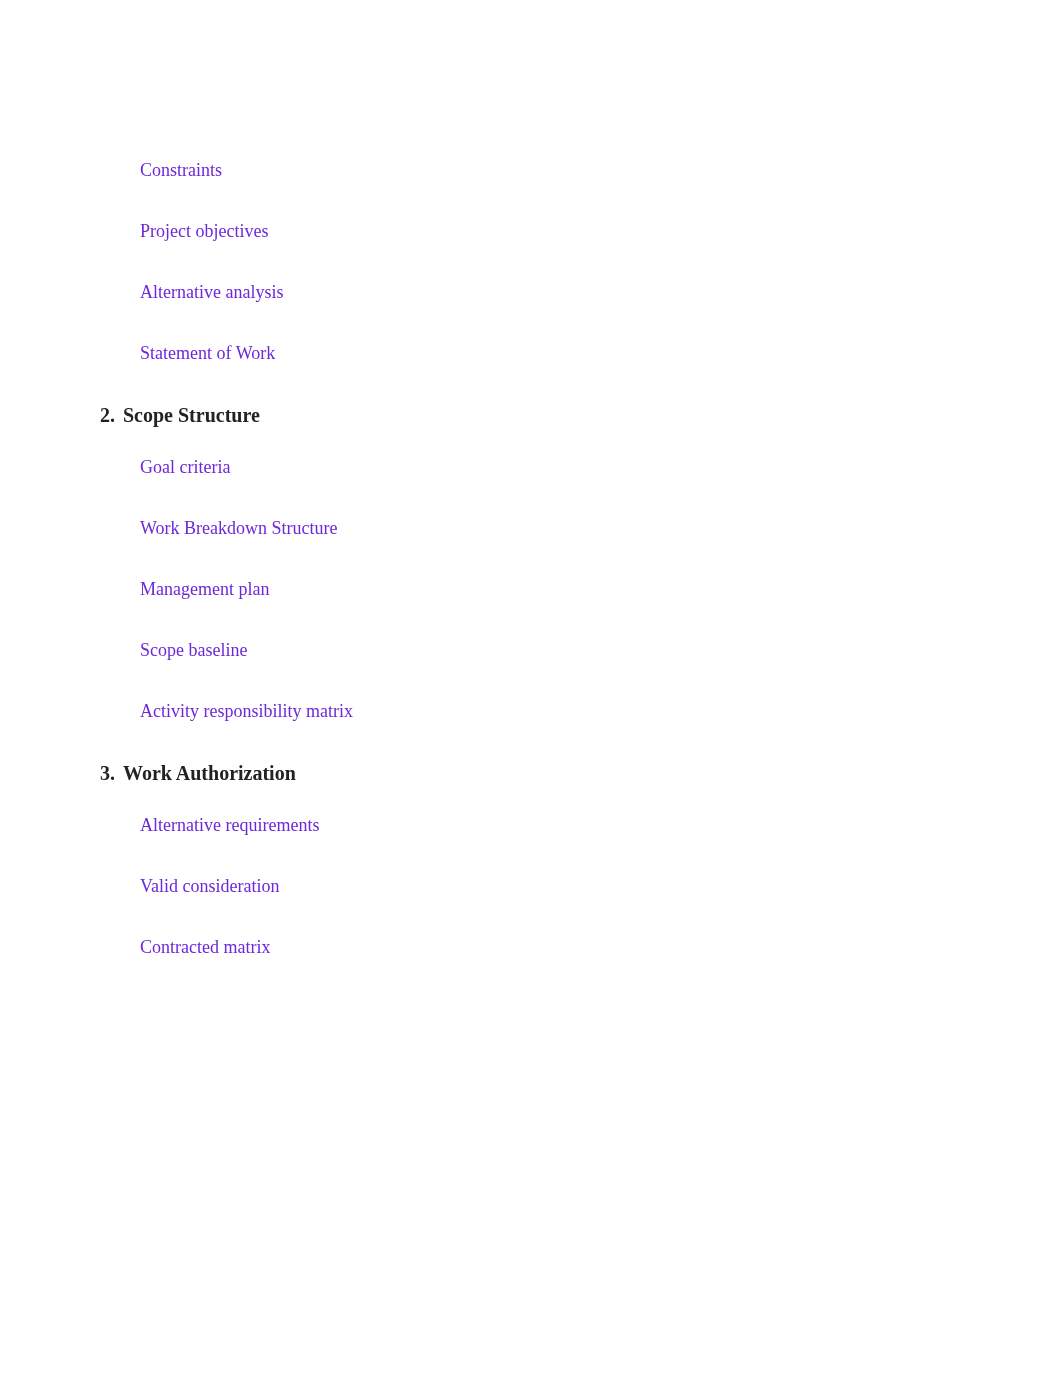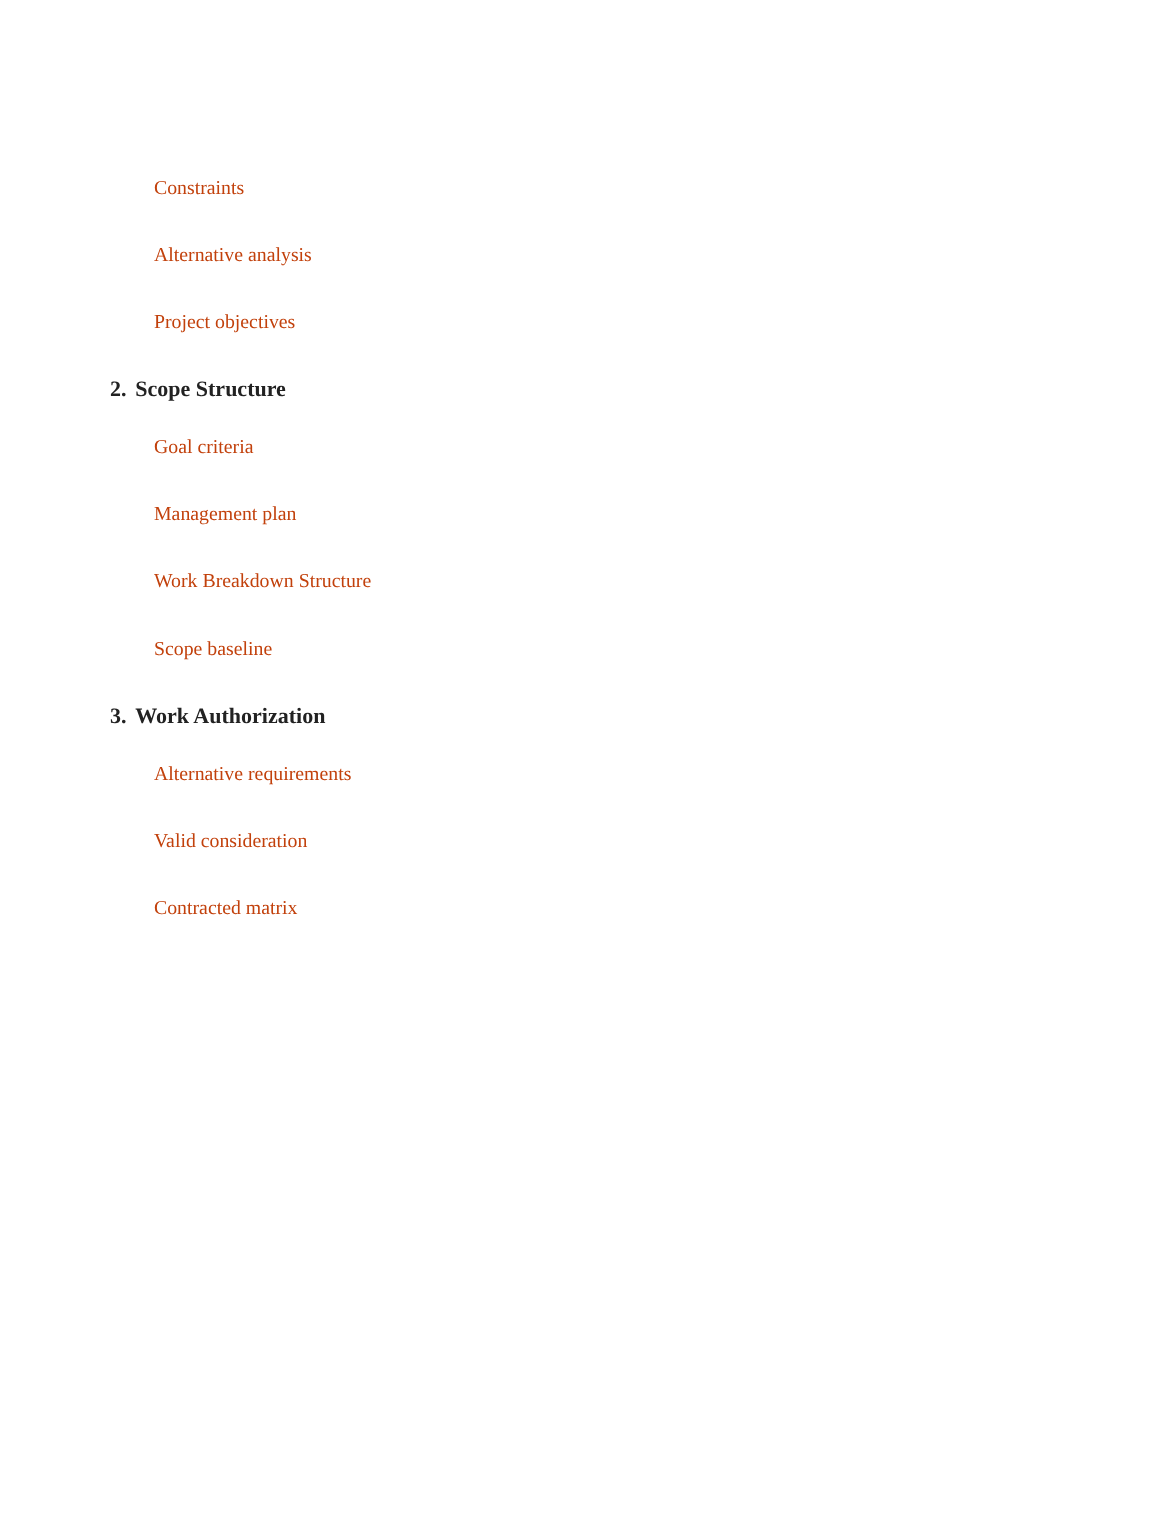--- a/index.html
+++ b/index.html
@@ -24,21 +24,21 @@
       margin-bottom: 30px;
       display: flex;
       gap: 8px;
     }
 
     .sub-item {
       margin-left: 40px;
       margin-bottom: 40px;
       font-weight: normal;
       font-size: 18px;
-      color: #c2410c;
+      color: #6d28d9;
     }
 
     .section-block {
       margin-bottom: 10px;
     }
 
     .section-block + .section-block {
       margin-top: 20px;
     }
 
@@ -47,43 +47,49 @@
     }
   </style>
 </head>
 <body>
 
 <div class="section-block pre-items">
   <div class="sub-item">
     <span>Constraints</span>
   </div>
   <div class="sub-item">
+    <span>Project objectives</span>
+  </div>
+  <div class="sub-item">
     <span>Alternative analysis</span>
   </div>
   <div class="sub-item">
-    <span>Project objectives</span>
+    <span>Statement of Work</span>
   </div>
 </div>
 
 <div class="section-block">
   <div class="section-header">
     <span>2.</span>
     <span>Scope Structure</span>
   </div>
   <div class="sub-item">
     <span>Goal criteria</span>
   </div>
   <div class="sub-item">
+    <span>Work Breakdown Structure</span>
+  </div>
+  <div class="sub-item">
     <span>Management plan</span>
   </div>
   <div class="sub-item">
-    <span>Work Breakdown Structure</span>
+    <span>Scope baseline</span>
   </div>
   <div class="sub-item">
-    <span>Scope baseline</span>
+    <span>Activity responsibility matrix</span>
   </div>
 </div>
 
 <div class="section-block">
   <div class="section-header">
     <span>3.</span>
     <span>Work Authorization</span>
   </div>
   <div class="sub-item">
     <span>Alternative requirements</span>

